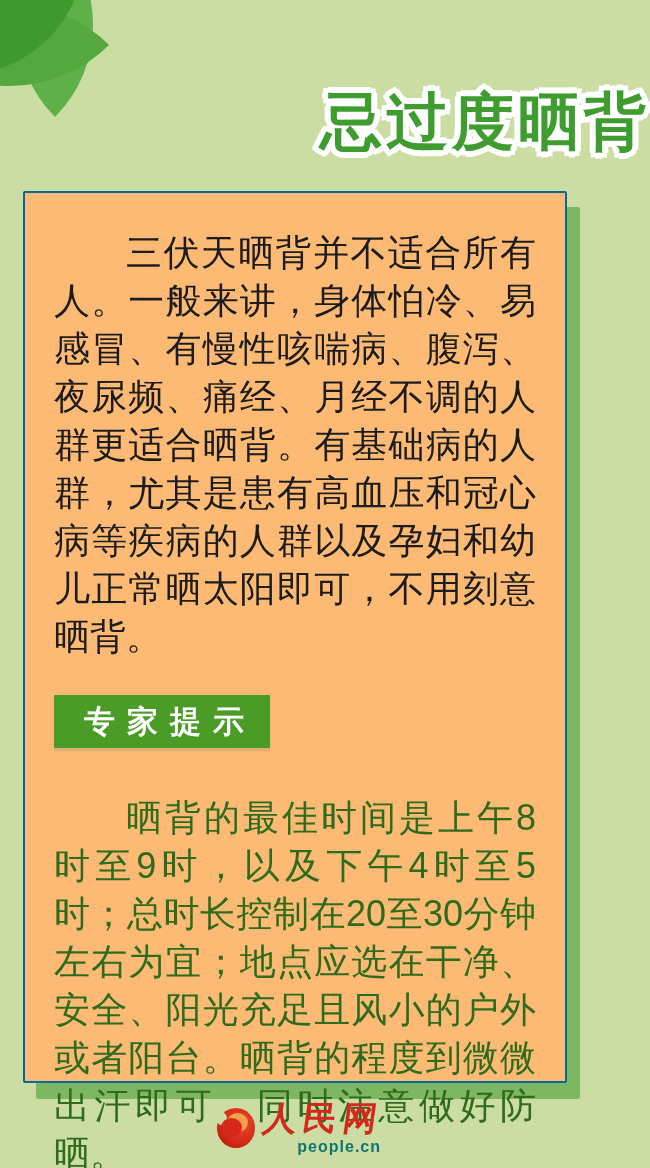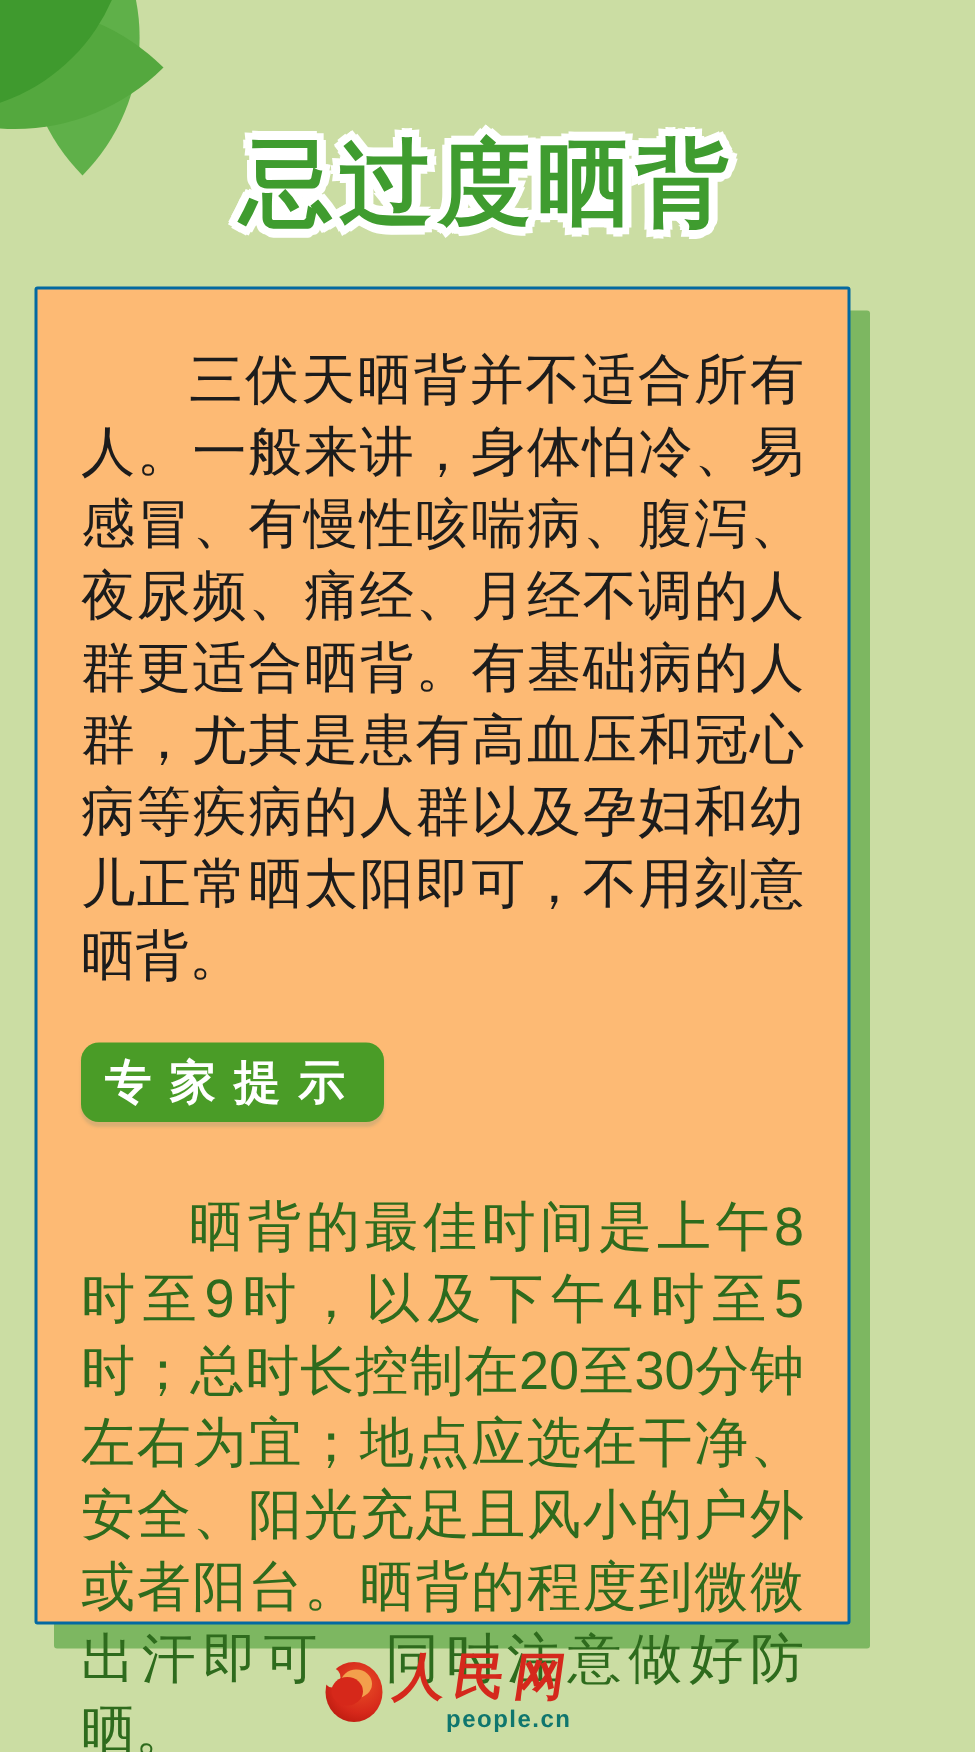--- a/index.html
+++ b/index.html
@@ -30,21 +30,21 @@
   .leaf-disc {
     position:absolute; left:-165px; top:-175px;
     width:250px; height:250px;
     background:#3f9a2e;
     border-radius:50%;
   }
 
   
   .title {
     position:absolute; top:80px; left:0; right:0;
-    text-align:center;
+    text-align:right;
     font-size:62px; font-weight:800; letter-spacing:4px;
     color:#3f9c2f;
     -webkit-text-stroke:9px #ffffff;
     paint-order:stroke fill;
     text-shadow:
       -4px -4px 0 #fff, 4px -4px 0 #fff, -4px 4px 0 #fff, 4px 4px 0 #fff,
       0 -6px 0 #fff, 0 6px 0 #fff, -6px 0 0 #fff, 6px 0 0 #fff;
   }
 
   
@@ -67,22 +67,22 @@
   .para-tip  { color:#2e6b1d; margin-top:46px; }
 
   .badge {
     display:inline-block;
     margin-top:34px;
     background:#4a9c27;
     color:#ffffff;
     font-size:31px; font-weight:bold;
     letter-spacing:12px;
     line-height:1;
-    padding:11px 14px 11px 16px;
-    border-radius:12px;
+    padding:11px 14px 11px 30px;
+    border-radius:1px;
     box-shadow:0 3px 2px rgba(120,140,110,0.25);
   }
 
   
   .footer {
     position:absolute; left:0; right:0; bottom:8px;
     height:64px;
     display:flex; align-items:center; justify-content:center;
     gap:8px;
     transform:translateX(-25px);

